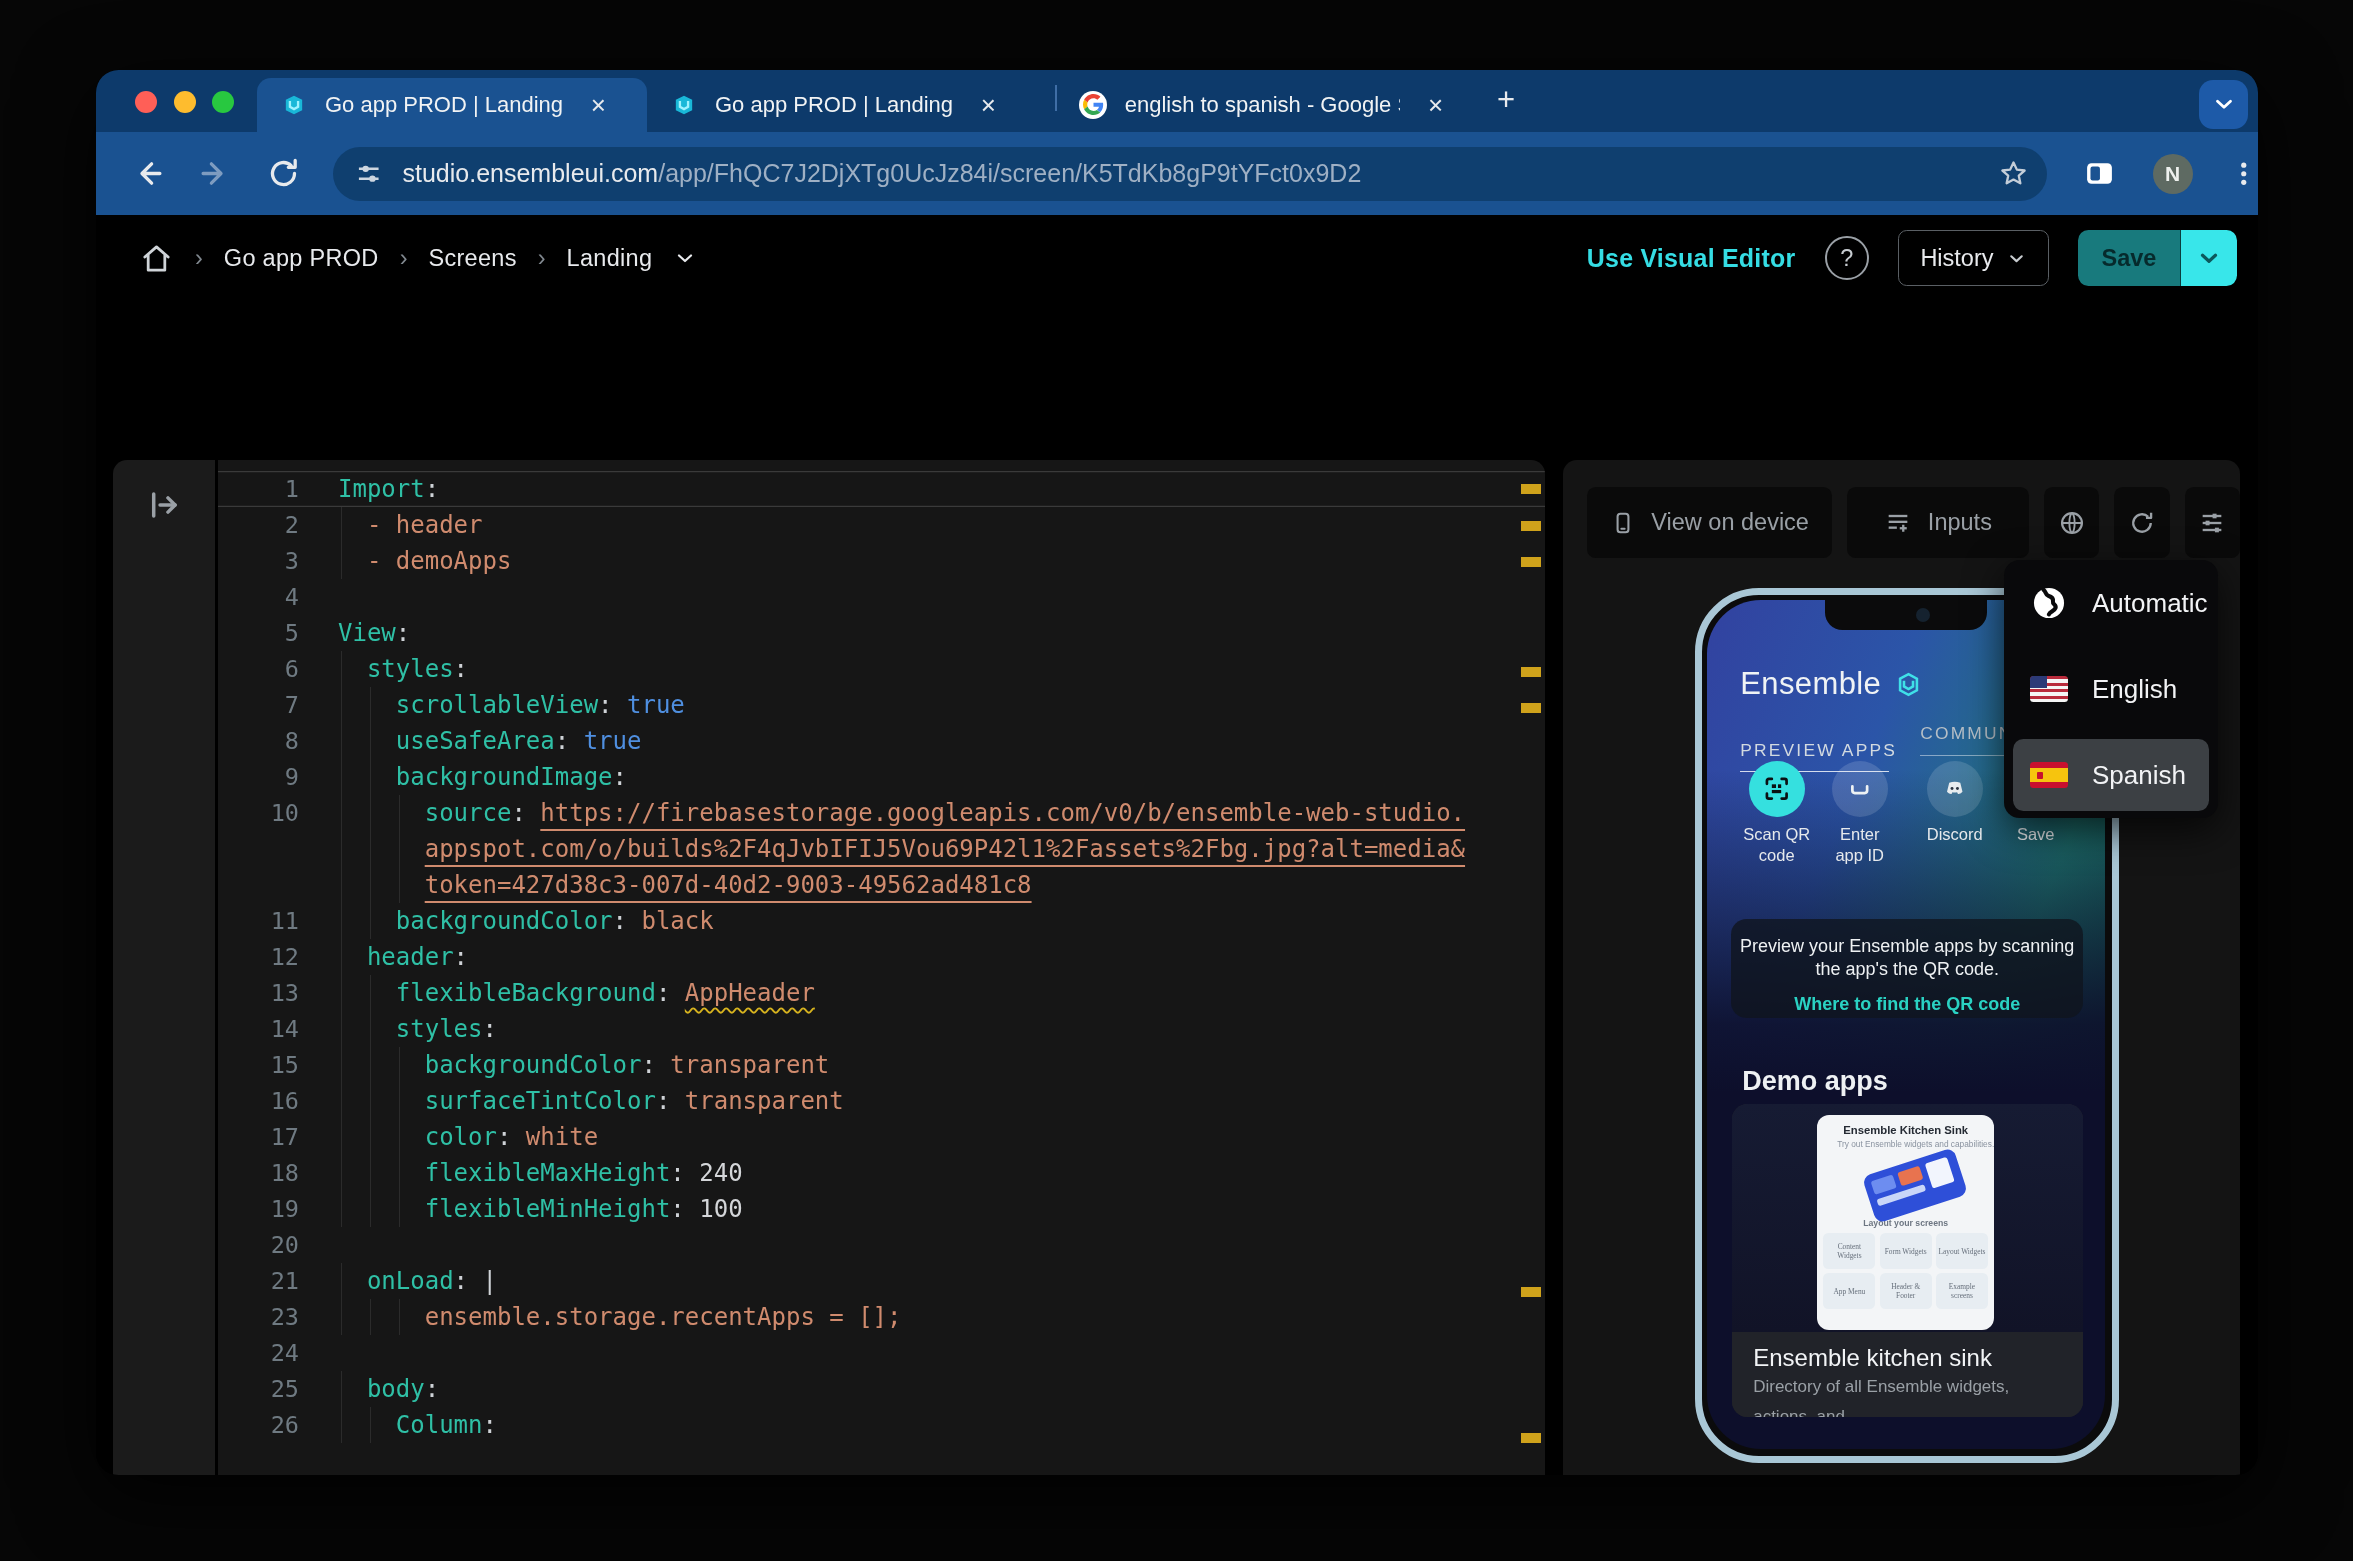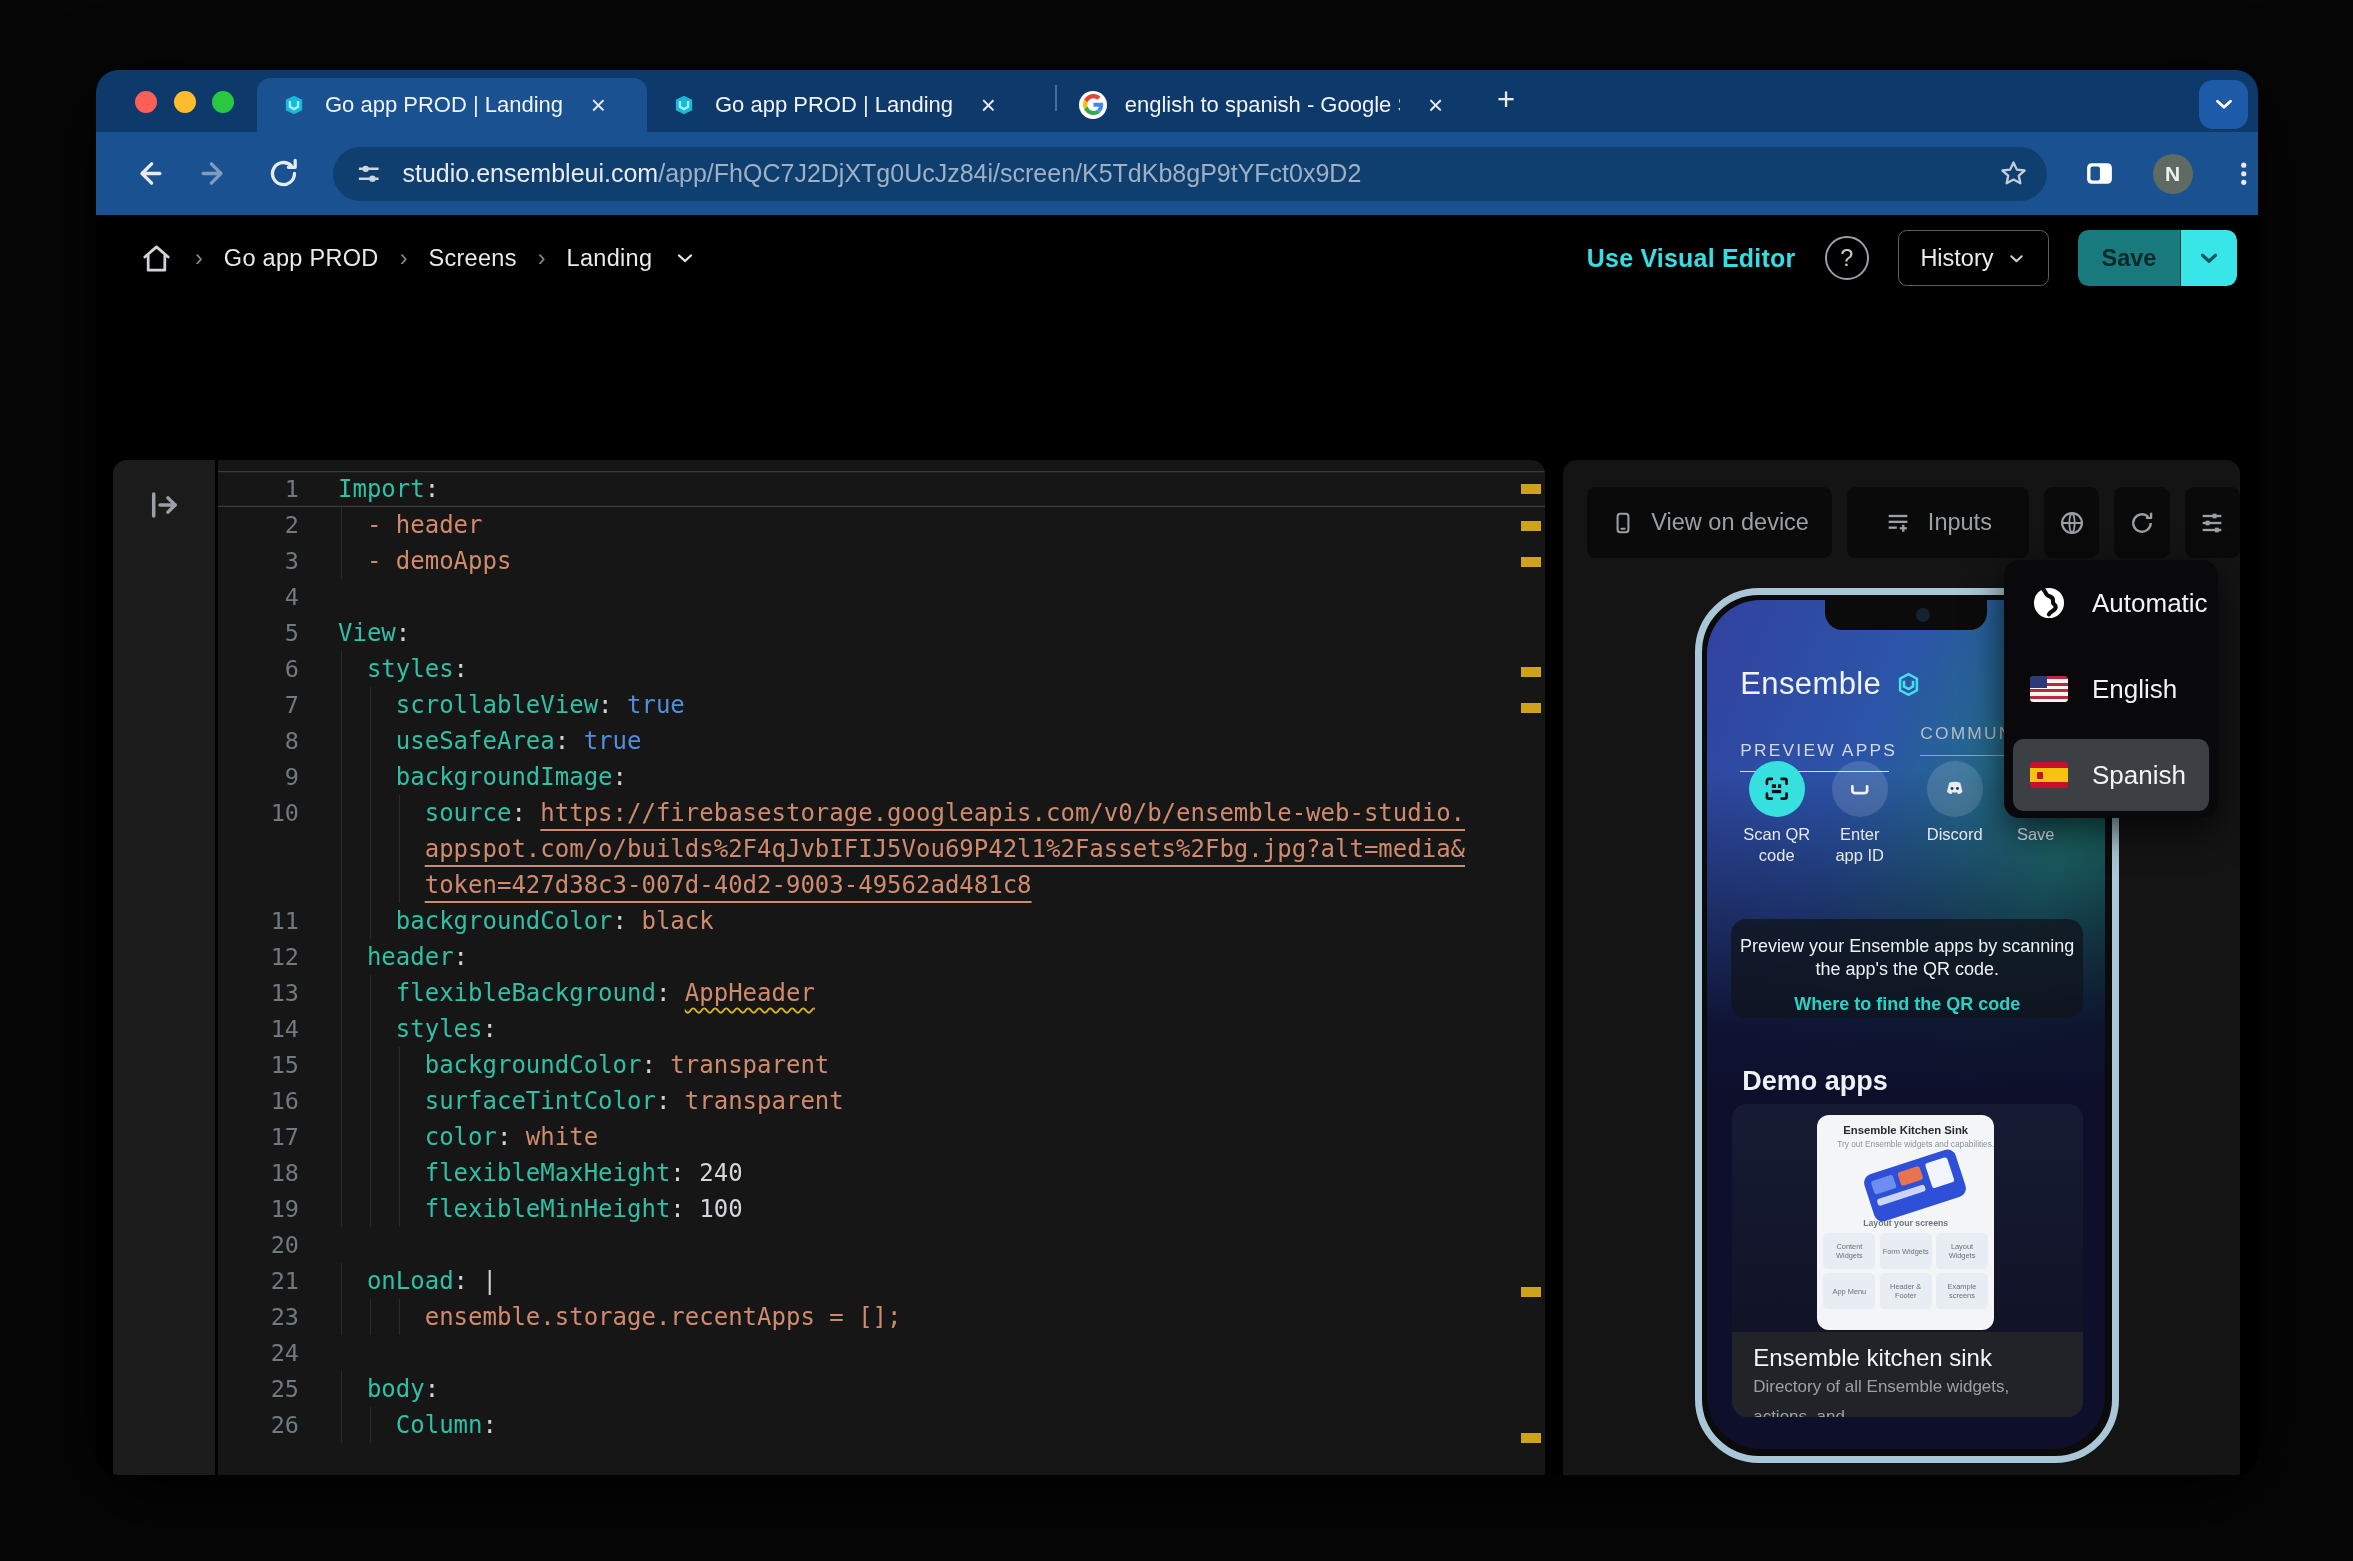--- a/index.html
+++ b/index.html
@@ -97,21 +97,21 @@
   .demoheading{position:absolute;left:35px;top:466px;color:#eef1f3;font-size:27px;font-weight:600;}
   .democard{position:absolute;left:25px;top:504px;width:351px;height:313px;border-radius:15.6px;overflow:hidden;background:#212329;}
   .demoimg{position:absolute;left:0;top:0;right:0;height:228px;background:linear-gradient(180deg,#161b33 0%,#111327 100%);}
   .whitecard{position:absolute;left:85px;top:11.3px;width:177px;height:215px;background:#f3f5f7;border-radius:12px;overflow:hidden;text-align:center;}
   .wc-title{font-size:11.3px;font-weight:bold;color:#252b34;margin-top:8.7px;}
   .wc-sub{font-size:8.3px;color:#8a93a0;margin-top:2.6px;text-align:right;}
   .illus{position:relative;height:64px;margin-top:3.5px;}
   .iphonebody{position:absolute;left:50px;top:8.7px;width:96px;height:49px;background:#2e4fd8;border-radius:8.7px;transform:rotate(-18deg);}
   .iphonebody i{position:absolute;border-radius:2.6px;display:block;}
   .wc-cap{font-size:8.7px;font-weight:bold;color:#6d7682;margin-top:1.7px;}
-  .tiles{display:grid;grid-template-columns:repeat(3,52px);gap:4.3px;justify-content:center;margin-top:5.2px;}
+  .tiles{display:grid;grid-template-columns:repeat(3,52px);gap:4.3px;justify-content:center;margin-top:5.2px;font-family:Liberation Serif, serif;}
   .tile{height:36px;background:#e7edf2;border-radius:5.2px;color:#67707c;font-size:7.4px;display:flex;align-items:center;justify-content:center;
     text-align:center;padding:1.7px;box-sizing:border-box;}
   .demofooter{position:absolute;left:0;right:0;bottom:0;height:85px;background:#212329;padding:12px 21px 0;box-sizing:border-box;}
   .df-title{color:#f2f4f6;font-size:24px;}
   .df-desc{color:#9aa0a6;font-size:17px;line-height:30px;}
   .df-desc span{display:block;}
   
   .langmenu{position:absolute;left:441px;top:100px;width:214px;height:258px;background:#09090b;border-radius:15.6px;z-index:60;
     box-shadow:0 12px 38px rgba(0,0,0,.7);}
   .lm-item{height:86px;display:flex;align-items:center;padding-left:26px;position:relative;box-sizing:border-box;}

